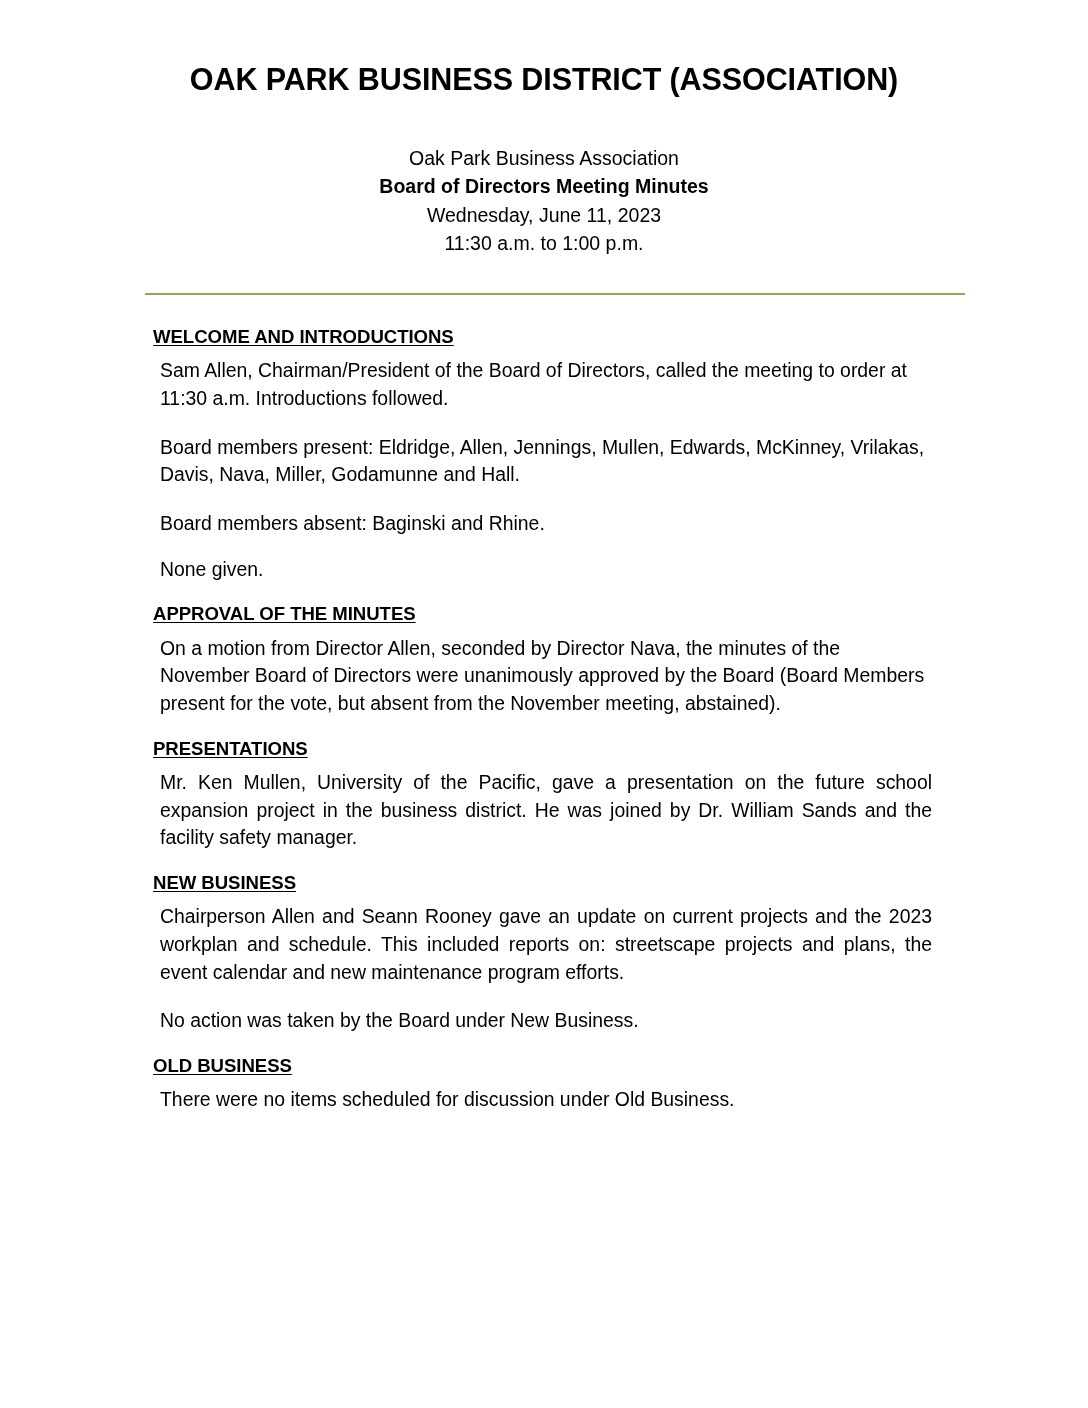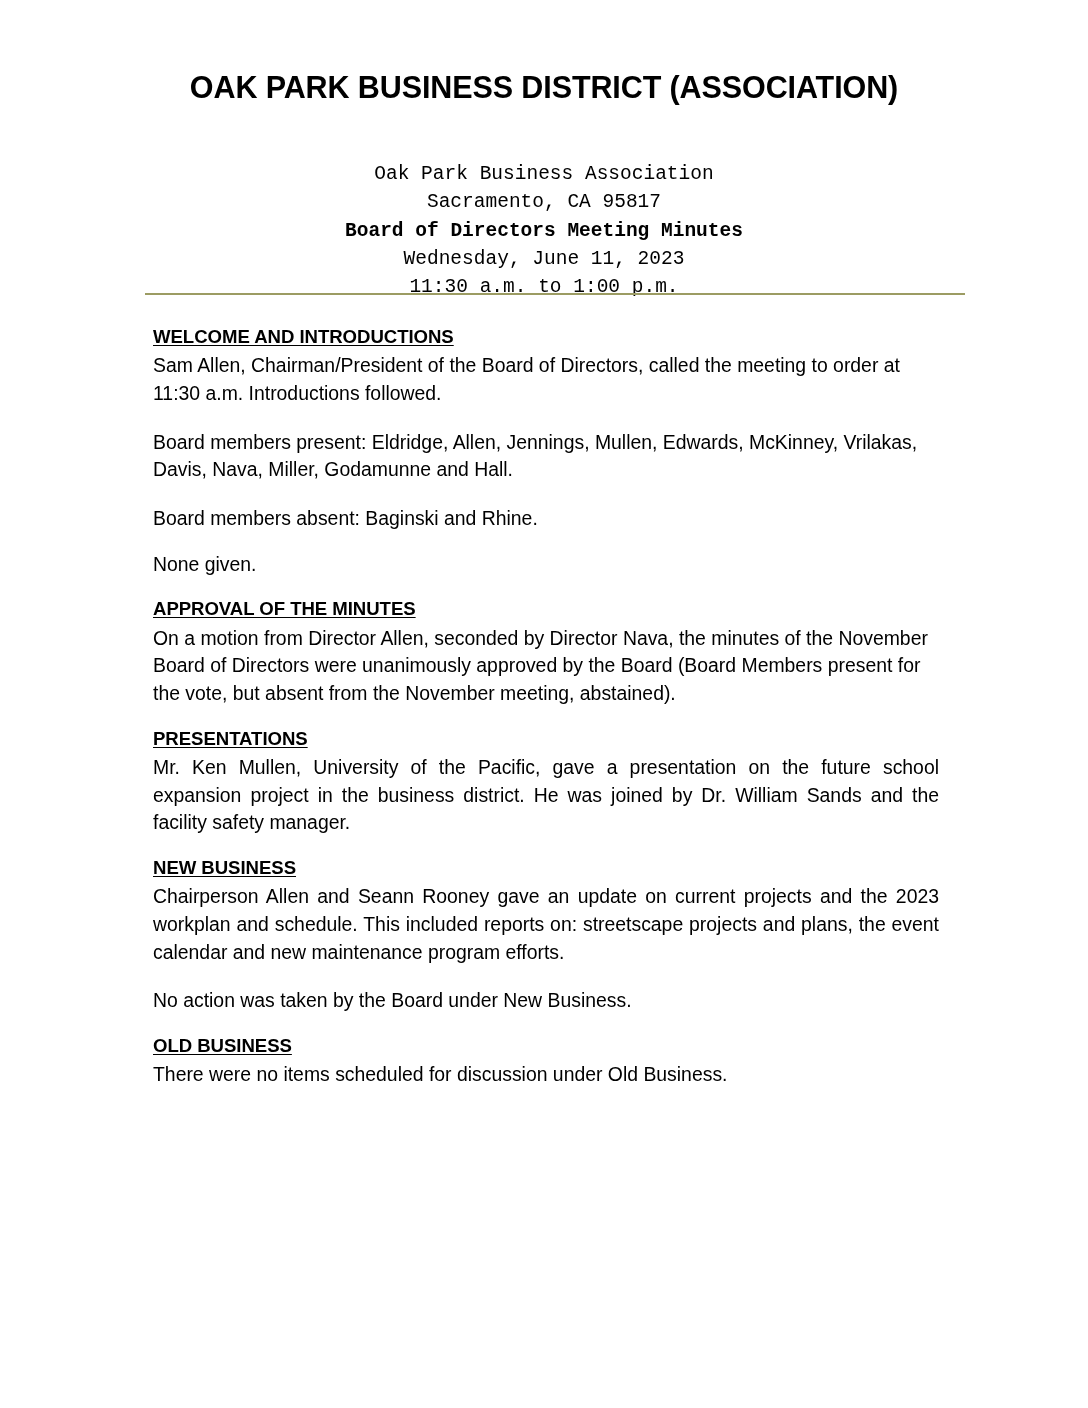--- a/index.html
+++ b/index.html
@@ -20,37 +20,36 @@
     position: relative;
     width: 1088px;
     height: 1408px;
     background: #ffffff;
     box-sizing: border-box;
     overflow: hidden;
   }
 
   
   .doc-title {
-    margin: 8px;
+    margin: 0;
     padding: 62px 80px 0 80px;
     text-align: center;
     font-size: 30.5px;
     font-weight: bold;
     letter-spacing: -0.1px;
     line-height: 1.18;
   }
 
   
   .header-block {
     margin: 0;
     padding: 46px 80px 0 80px;
     text-align: center;
     font-size: 19.5px;
     line-height: 1.455;
-    font-family: Liberation Mono, monospace;
   }
   .header-block .hline { display: block; }
   .header-block .hline.bold { font-weight: bold; }
 
   
   .divider {
     position: absolute;
     left: 145px;
     top: 293px;
     width: 820px;
@@ -74,21 +73,21 @@
     margin: 0 0 2px 0;
     font-size: 18.6px;
     font-weight: bold;
     text-decoration: underline;
     text-underline-offset: 2px;
     line-height: 1.42;
     letter-spacing: -0.05px;
   }
 
   .para {
-    margin: 0;
+    margin: 7px;
     font-size: 19.4px;
     line-height: 1.425;
     text-align: left;
   }
   .para.justify {
     text-align: justify;
     text-justify: inter-word;
   }
   .para + .para { margin-top: 21px; }
 
@@ -96,21 +95,20 @@
 </style>
 </head>
 <body>
 
 <div class="page">
 
   <h1 class="doc-title">OAK PARK BUSINESS DISTRICT (ASSOCIATION)</h1>
 
   <div class="header-block">
     <span class="hline">Oak Park Business Association</span>
-    <span class="hline">Sacramento, CA  95817</span>
     <span class="hline bold">Board of Directors Meeting Minutes</span>
     <span class="hline">Wednesday, June 11, 2023</span>
     <span class="hline">11:30 a.m. to 1:00 p.m.</span>
   </div>
 
   <hr class="divider" style="border-top-color: rgb(156, 156, 99);">
 
   <div class="body-content">
 
     <div class="section">

